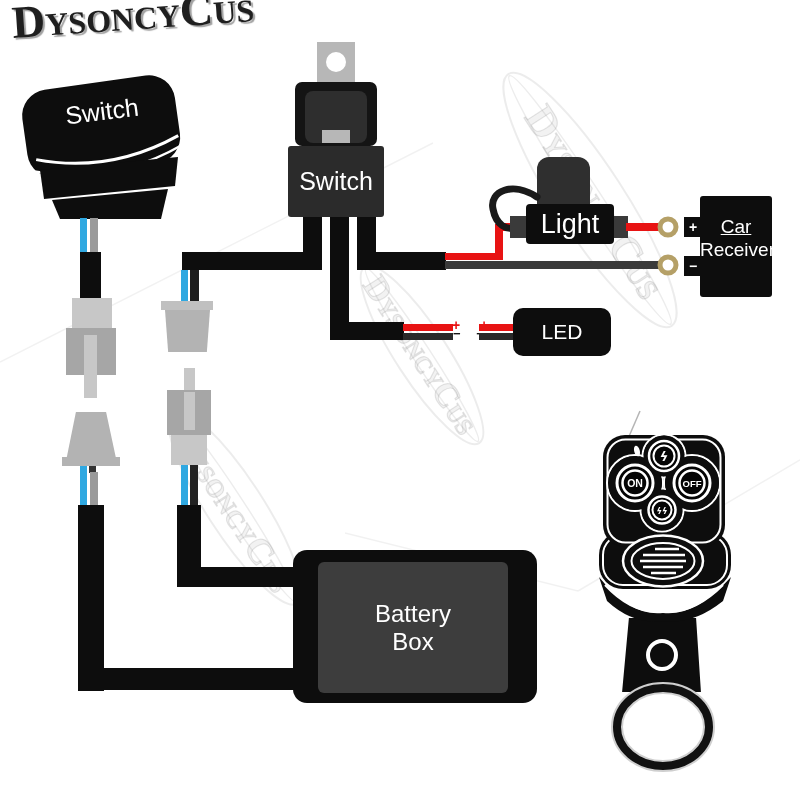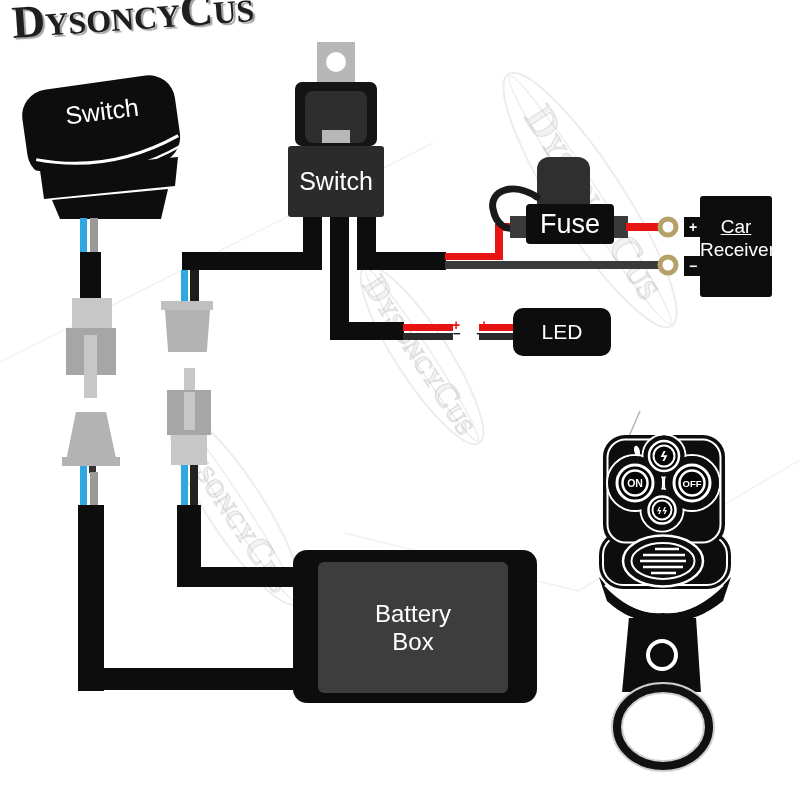--- a/index.html
+++ b/index.html
@@ -121,21 +121,21 @@
   <div class="abs" style="left:501px;top:223px;width:11px;height:8px;background:#e81313"></div>
   <div class="abs" style="left:445px;top:261px;width:215px;height:8px;background:#3a3a3a"></div>
 
   <div class="abs" style="left:537px;top:157px;width:53px;height:64px;border-radius:12px;background:#2f2f2f"></div>
   <svg class="abs" style="left:485px;top:175px" width="65" height="60" viewBox="0 0 65 60">
     <path d="M52,22 C28,6 4,16 8,34 C11,50 22,56 30,52" stroke="#1a1a1a" stroke-width="7" fill="none" stroke-linecap="round"></path>
   </svg>
   <div class="abs" style="left:510px;top:216px;width:20px;height:22px;background:#3a3a3a"></div>
   <div class="abs" style="left:611px;top:216px;width:17px;height:22px;background:#3a3a3a"></div>
   <div class="abs blk" style="left:526px;top:204px;width:88px;height:40px;border-radius:4px;"></div>
-  <div class="abs lbl" style="left:526px;top:204px;width:88px;height:40px;line-height:40px;font-size:27px;">Fuse</div>
+  <div class="abs lbl" style="left:526px;top:204px;width:88px;height:40px;line-height:40px;font-size:27px;">Light</div>
   <div class="abs" style="left:626px;top:223px;width:34px;height:8px;background:#e81313"></div>
 
   <svg class="abs" style="left:653px;top:211px" width="32" height="66" viewBox="0 0 32 66">
     <circle cx="15" cy="16" r="8" fill="#fff" stroke="#b5a067" stroke-width="5"></circle>
     <circle cx="15" cy="54" r="8" fill="#fff" stroke="#b5a067" stroke-width="5"></circle>
   </svg>
 
   <div class="abs blk" style="left:684px;top:217px;width:18px;height:20px;"></div>
   <div class="abs lbl" style="left:684px;top:217px;width:18px;height:20px;line-height:20px;font-size:14px;font-weight:bold;">+</div>
   <div class="abs blk" style="left:684px;top:256px;width:18px;height:20px;"></div>

